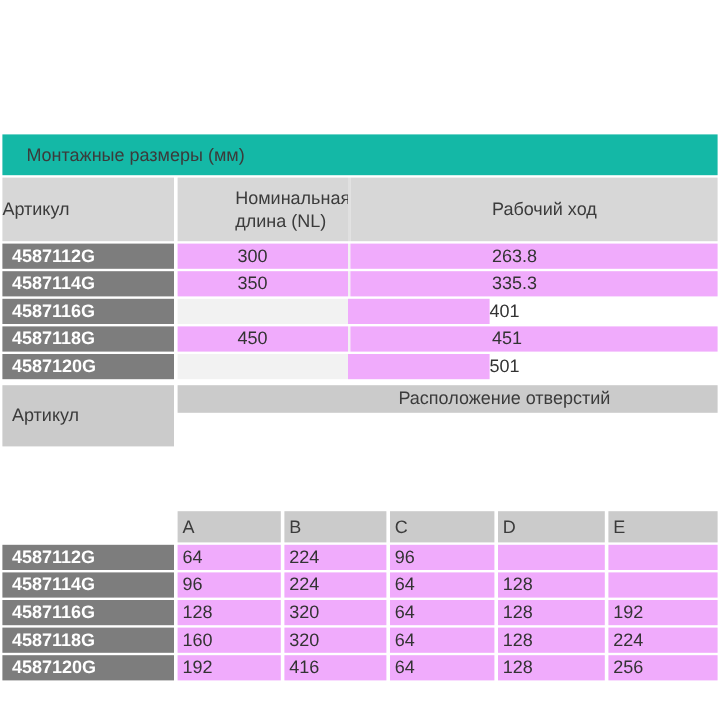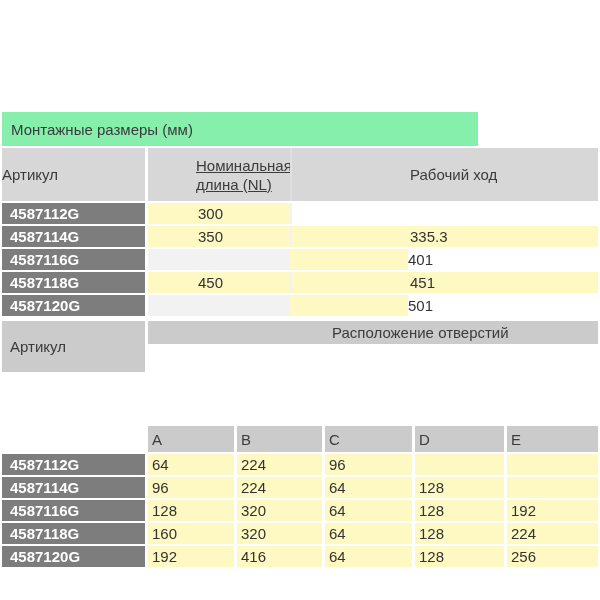--- a/index.html
+++ b/index.html
@@ -5,41 +5,41 @@
   html,body { margin:0; padding:0; }
   body {
     width:600px; height:600px; background:#ffffff;
     font-family:"Liberation Sans", sans-serif;
     position:relative; overflow:hidden;
   }
   .canvas { position:absolute; left:0; top:0; width:600px; height:600px; }
 
   
   .band {
-    position:absolute; left:2px; top:112px; width:476px; height:34px;
-    background:#86efac; display:flex; align-items:center;
-    padding-left:9px; box-sizing:border-box;
+    position:absolute; left:2px; top:112px; width:596px; height:34px;
+    background:#14b8a6; display:flex; align-items:center;
+    padding-left:20px; box-sizing:border-box;
     font-size:15px; color:#3b3b3b;
   }
 
   
   .c { display:flex; align-items:center; font-size:15px; color:#333333;
-       background:#fef9c3; box-sizing:border-box; }
+       background:#f0abfc; box-sizing:border-box; }
   .sep  { background:transparent; }           
   .sep-faint-h { background:#e0e0e0; }        
   .sep-faint-d { background:#f2f2f2; }        
 
   
   .t1 { position:absolute; left:2px; top:148px; width:596px; }
   .t1-row { display:grid; grid-template-columns:143px 3px 142px 2px 1fr; }
   .t1-head { height:53px; }
   .t1-head .c { background:#d7d7d7; color:#3b3b3b; }
   .t1-data { height:21px; margin-top:2px; }
   .art { background:#7d7d7d; color:#ffffff; font-weight:bold; padding-left:8px; }
-  .pad-nl-h { padding-left:48px;text-decoration:underline; }
+  .pad-nl-h { padding-left:48px; }
   .pad-nl { padding-left:50px; }
   .pad-st { padding-left:118px; }
   .nl-wrap { line-height:19px; max-width:100px; }
 
   
   .t2 { position:absolute; left:2px; top:321px; width:596px; }
   .t2-head { display:grid; grid-template-columns:143px 3px 1fr; }
   .t2-art-head { height:51px; background:#cbcbcb; color:#3b3b3b;
     display:flex; align-items:center; padding-left:8px; box-sizing:border-box; font-size:15px; }
   .t2-head-right { display:flex; flex-direction:column;gap:40px; }
@@ -69,20 +69,21 @@
       </div>
       <div class="sep-faint-h"></div>
       <div class="c pad-st">Рабочий ход</div>
     </div>
 
     <div class="t1-row t1-data">
       <div class="c art">4587112G</div>
       <div class="sep"></div>
       <div class="c pad-nl">300</div>
       <div class="sep-faint-d"></div>
+      <div class="c pad-st">263.8</div>
     </div>
     <div class="t1-row t1-data">
       <div class="c art">4587114G</div>
       <div class="sep"></div>
       <div class="c pad-nl">350</div>
       <div class="sep-faint-d"></div>
       <div class="c pad-st">335.3</div>
     </div>
     <div class="t1-row t1-data">
       <div class="c art">4587116G</div>

